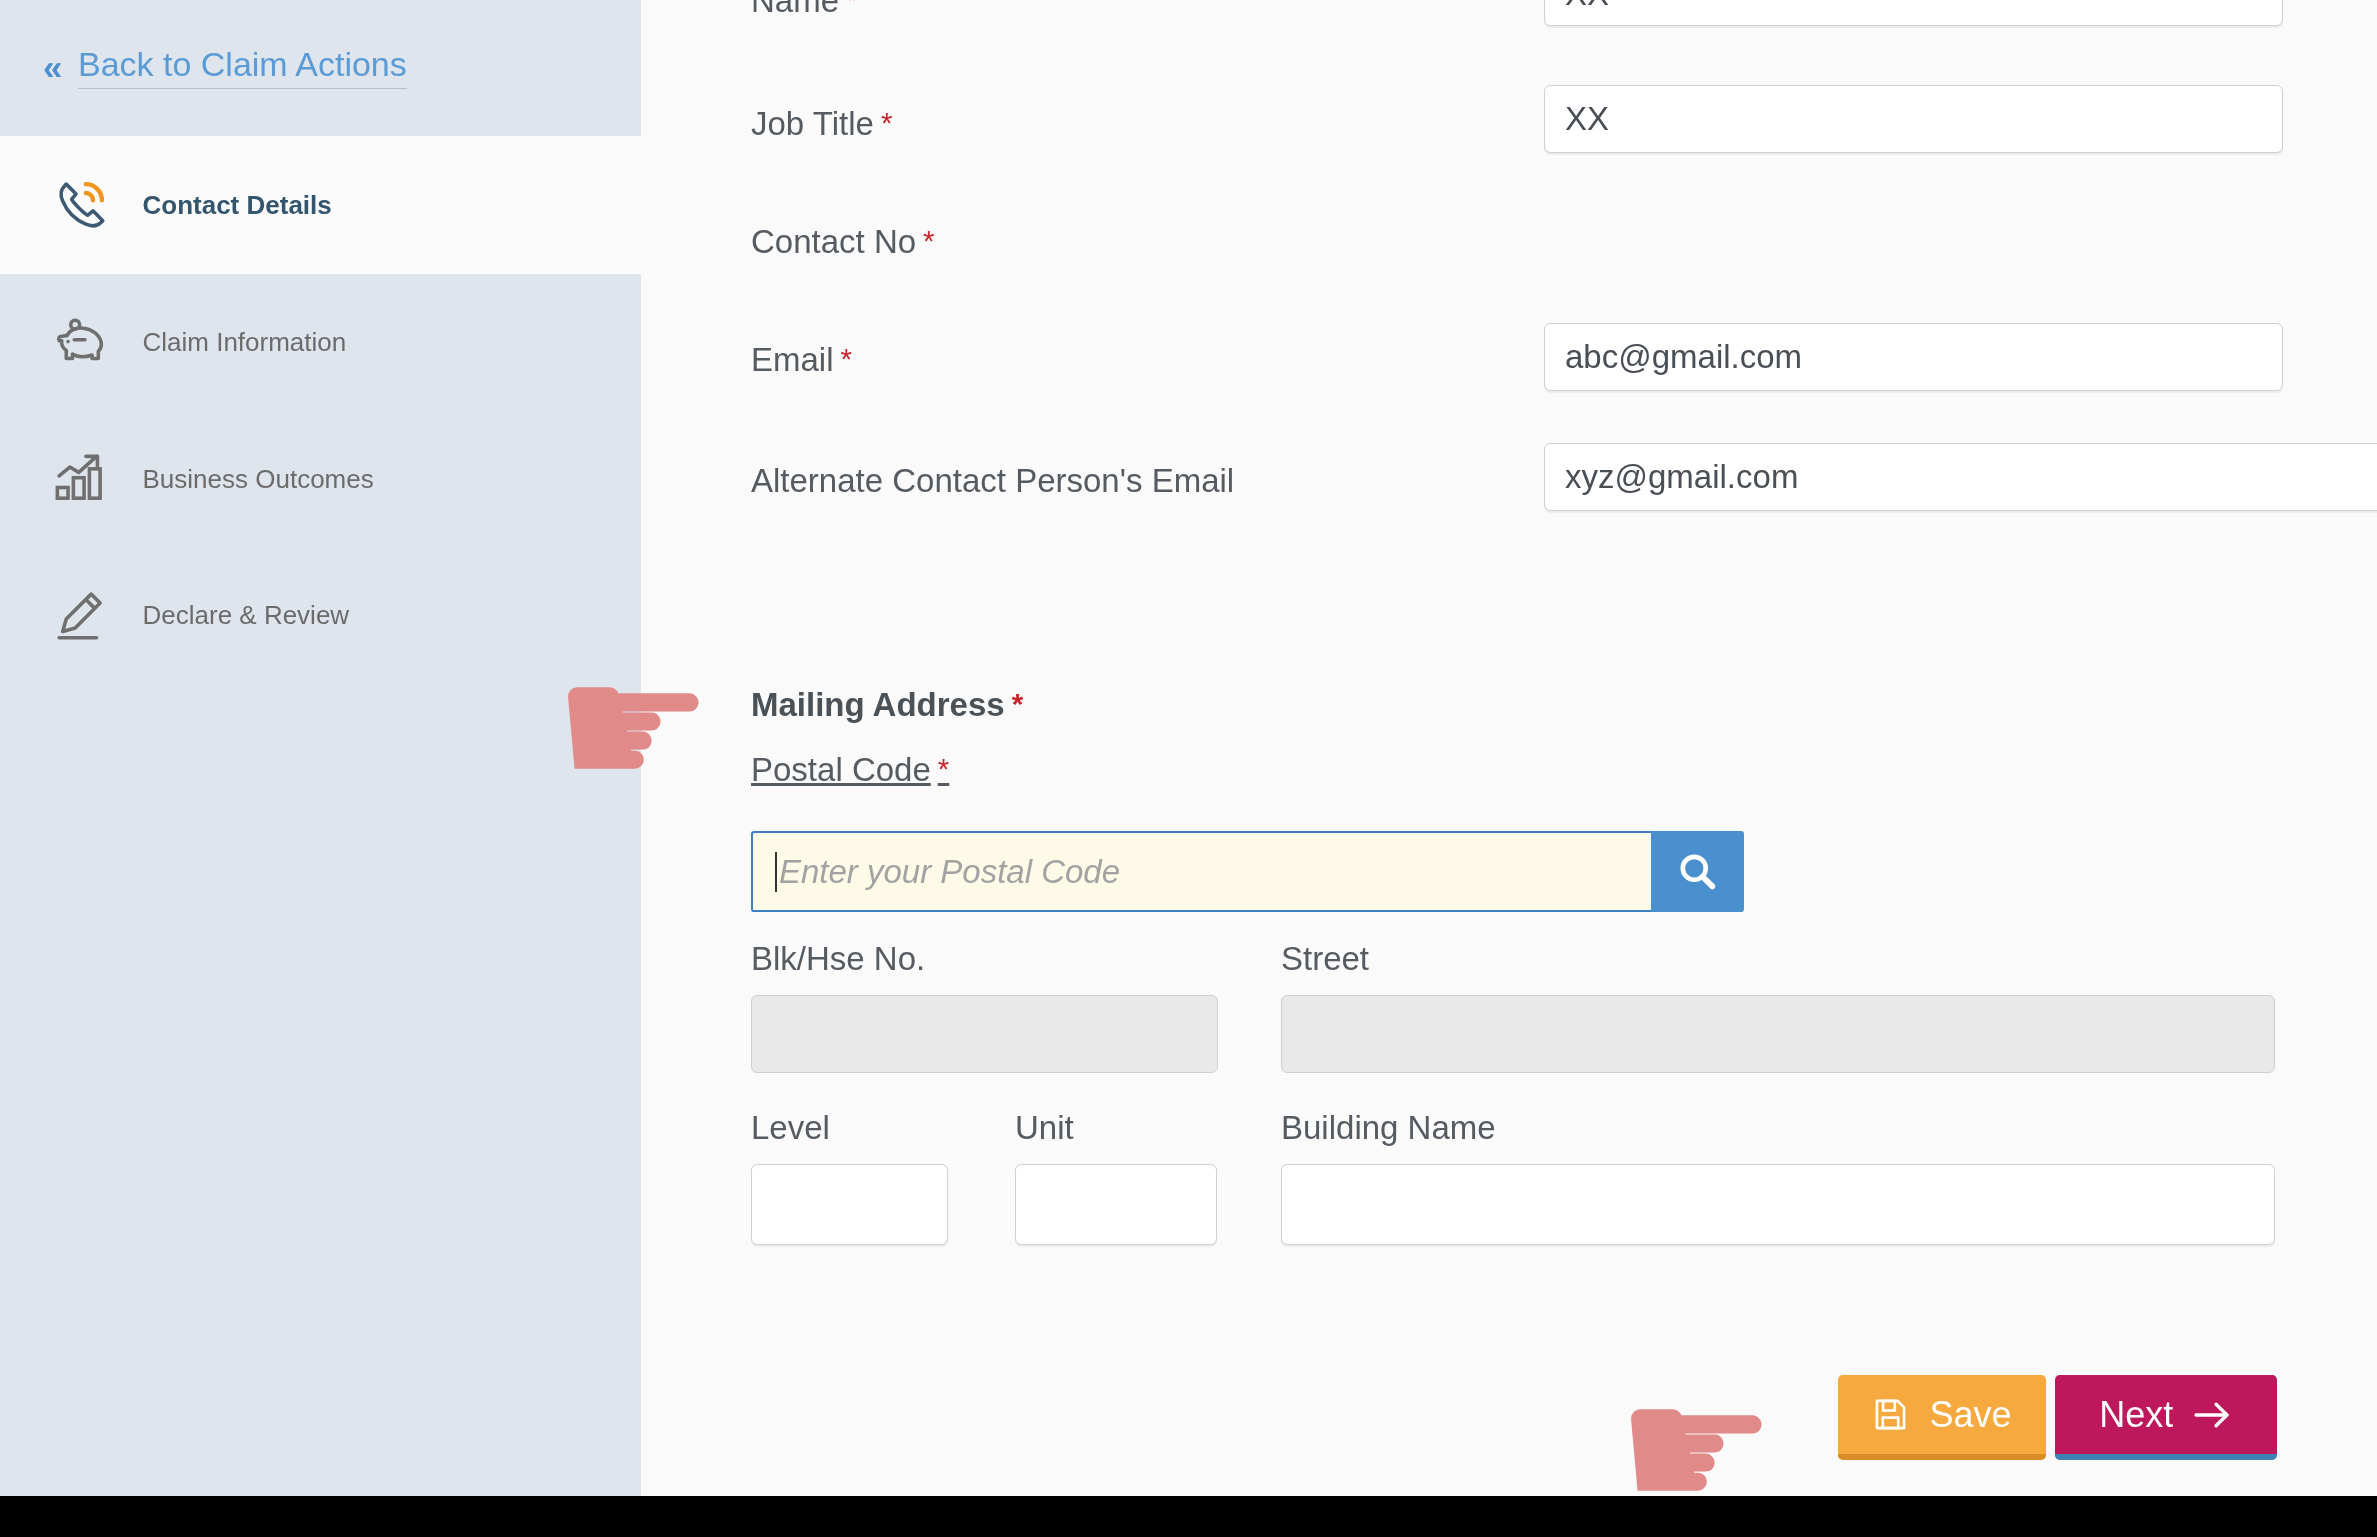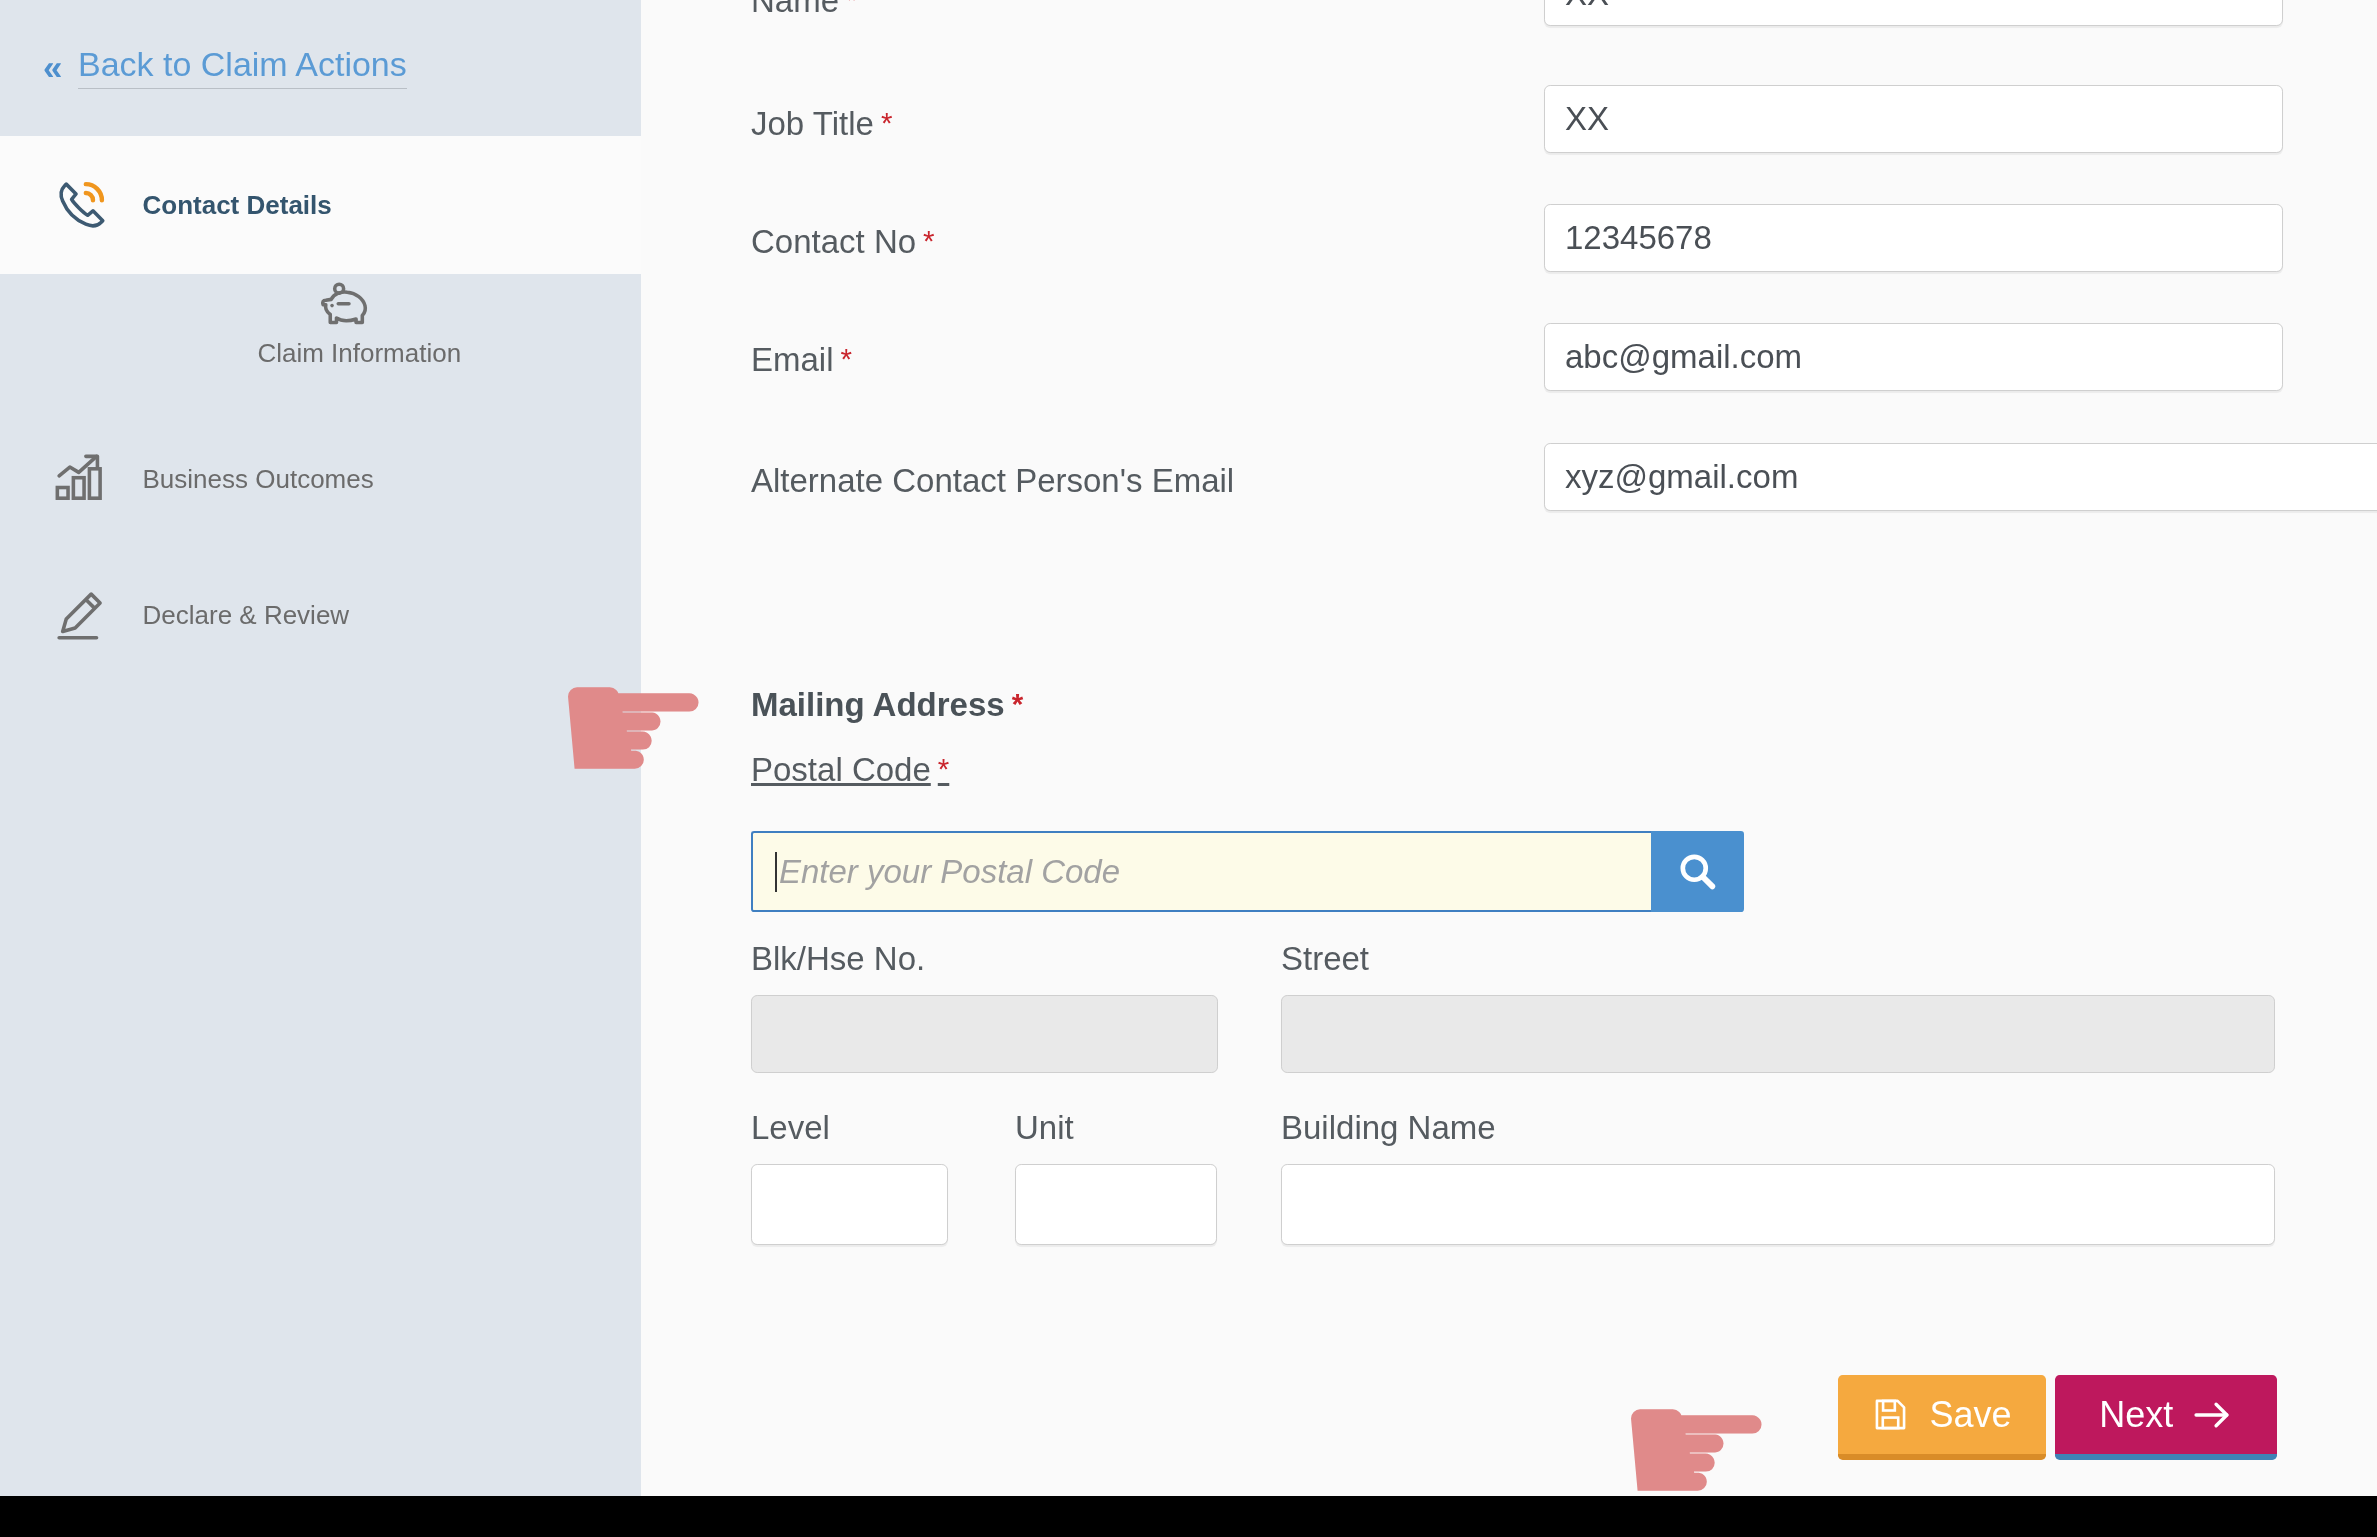--- a/index.html
+++ b/index.html
@@ -235,21 +235,21 @@
       <span class="nav-icon">
         <svg width="57" height="57" viewBox="0 0 64 64">
           <path d="M14 10 C10 14, 9 20, 12 27 C17 39, 26 48, 38 53 C45 56, 51 55, 55 51 L57 49 L46 38 L40 43 C35 40, 25 30, 22 25 L27 19 L16 8 Z" fill="none" stroke="#3d5a72" stroke-width="4" stroke-linejoin="round"></path>
           <path d="M38 8 A18 18 0 0 1 56 26" fill="none" stroke="#f0961e" stroke-width="5" stroke-linecap="round"></path>
           <path d="M38 18 A8 8 0 0 1 46 26" fill="none" stroke="#f0961e" stroke-width="5" stroke-linecap="round"></path>
         </svg>
       </span>
       <span class="nav-label">Contact Details</span>
     </div>
 
-    <div class="nav-item" style="top:274px;height:137px;flex-direction:column;">
+    <div class="nav-item" style="top:274px;height:137px;">
       <span class="nav-icon">
         <svg width="57" height="57" viewBox="0 0 64 64">
           <path d="M17 24 C20 18, 28 15, 35 16 C45 17, 53 23, 55 31 C56 35, 55 39, 52 42 L52 50 L45 50 L45 46 C42 47, 38 48, 34 48 C30 48, 26 47, 23 45 L23 50 L16 50 L16 41 C12 38, 10 34, 11 30 L8 30 C7 27, 8 25, 11 25 Z" fill="none" stroke="#6f6f6f" stroke-width="4" stroke-linejoin="round"></path>
           <circle cx="26" cy="12" r="5" fill="none" stroke="#6f6f6f" stroke-width="4"></circle>
           <line x1="25" y1="29" x2="37" y2="29" stroke="#6f6f6f" stroke-width="4" stroke-linecap="round"></line>
           <circle cx="18" cy="31" r="2" fill="#6f6f6f"></circle>
         </svg>
       </span>
       <span class="nav-label">Claim Information</span>
     </div>
@@ -292,23 +292,20 @@
     <div class="field-label" style="left:110px; top:106px;">
       <span>Job Title</span><span class="req">*</span>
     </div>
     <div class="field-input" style="left:903px; top:85px; width:739px; height:68px;">
       <span>XX</span>
     </div>
 
     <div class="field-label" style="left:110px; top:224px;">
       <span>Contact No</span><span class="req">*</span>
     </div>
-    <div class="field-input" style="left:903px; top:204px; width:739px; height:68px;">
-      <span>12345678</span>
-    </div>
 
     <div class="field-label" style="left:110px; top:342px;">
       <span>Email</span><span class="req">*</span>
     </div>
     <div class="field-input" style="left:903px; top:323px; width:739px; height:68px;">
       <span>abc@gmail.com</span>
     </div>
 
     <div class="field-label" style="left:110px; top:463px;">
       <span>Alternate Contact Person's Email</span>

